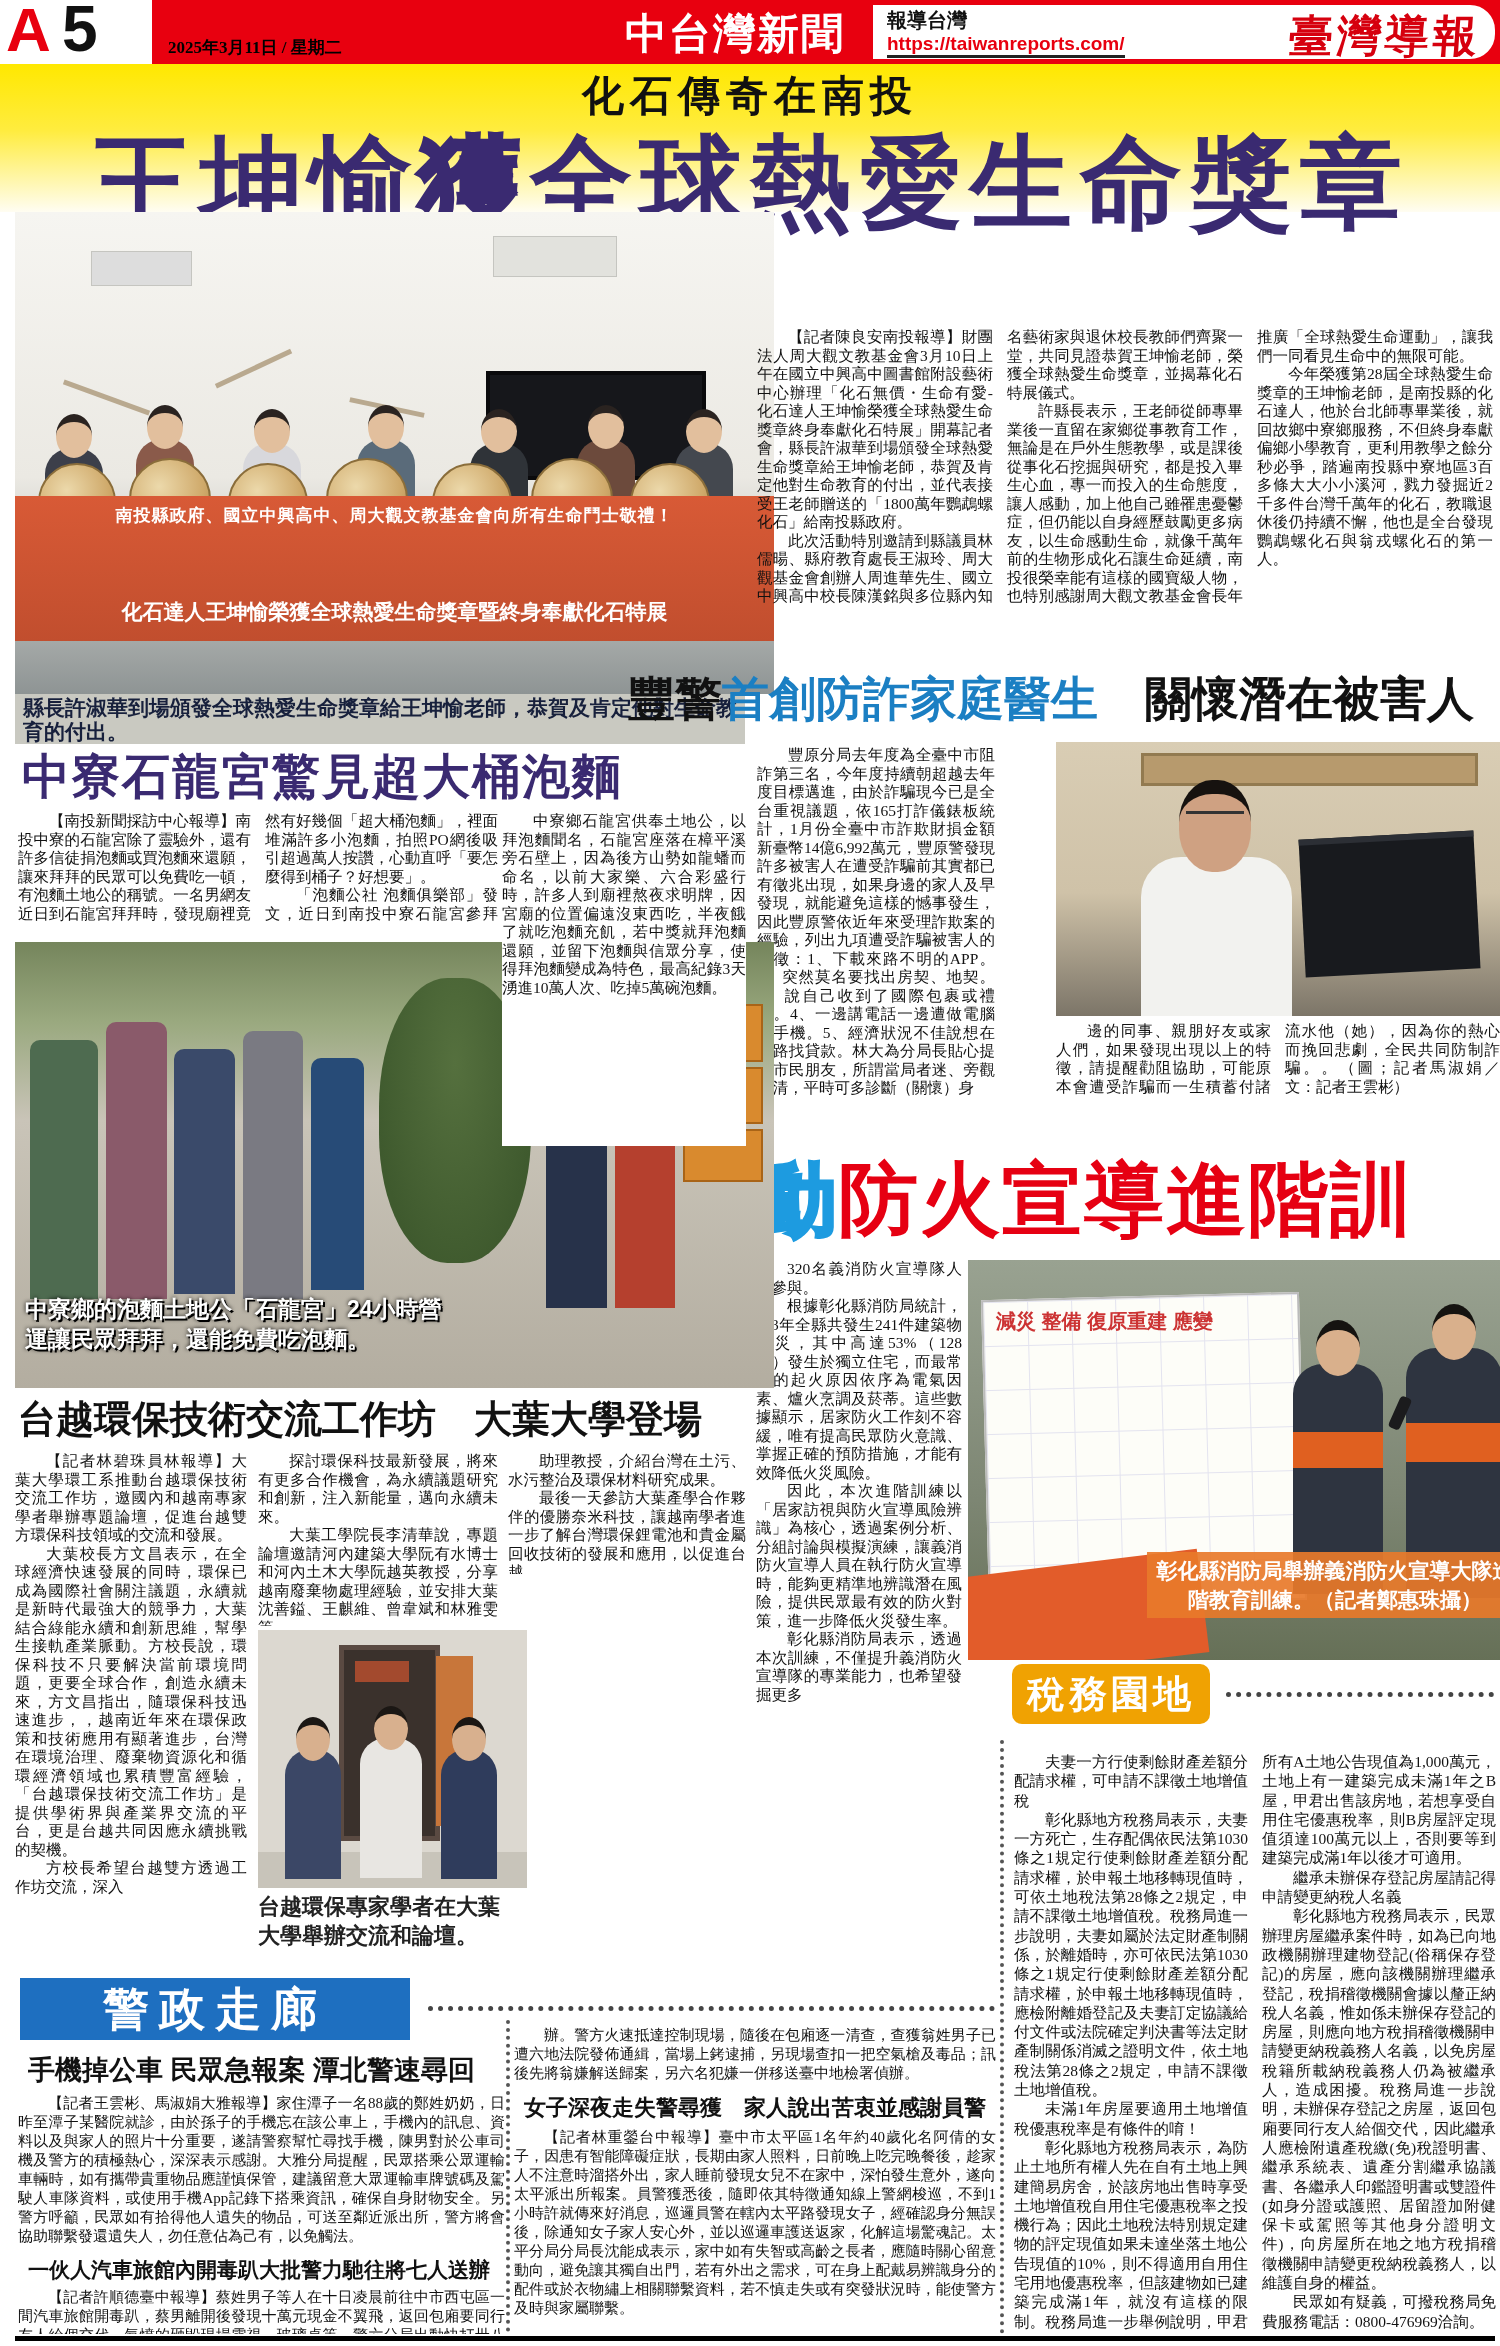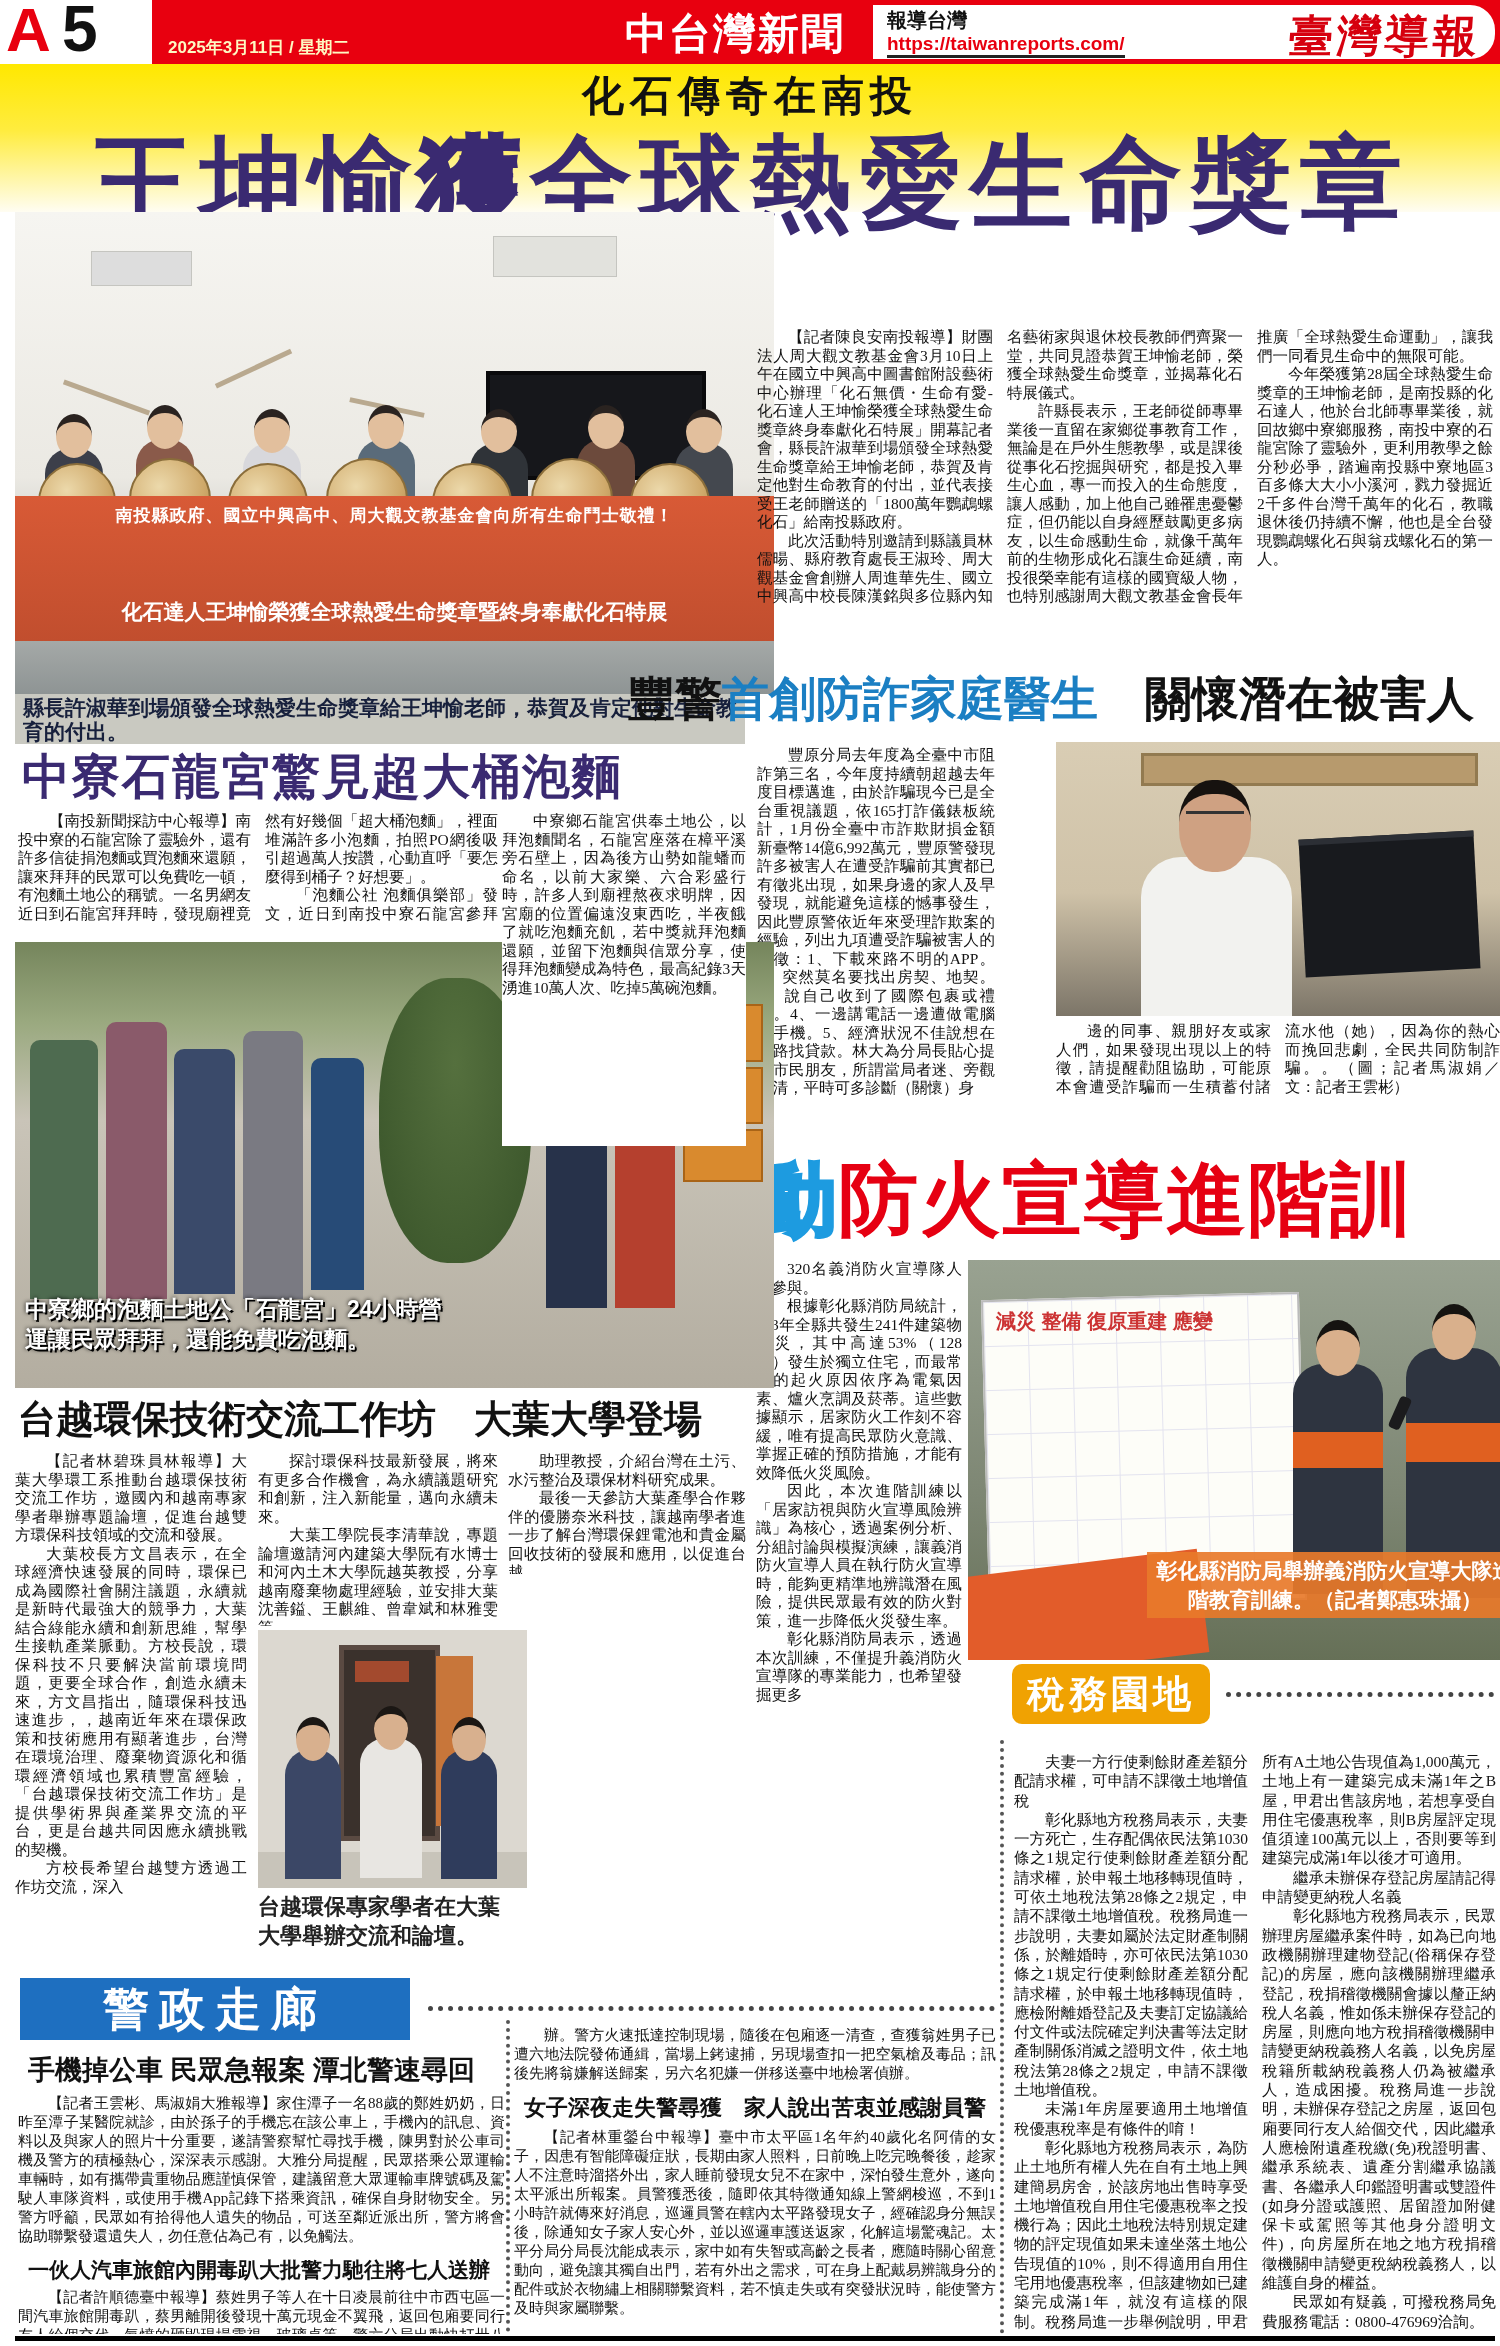--- a/index.html
+++ b/index.html
@@ -4,21 +4,21 @@
 <style>
   html,body{margin:0;padding:0;background:#888;}
   .page{position:relative;width:1500px;height:2346px;background:#fff;overflow:hidden;
         font-family:"Liberation Serif",serif;color:#111;}
   .ab{position:absolute;}
   
   .hdr{left:0;top:0;width:1500px;height:64px;background:#e8000f;}
   .hdr-pagebox{left:0;top:0;width:152px;height:64px;background:#fff;font-family:"Liberation Sans",sans-serif;}
   .hdr-a{left:6px;top:-6px;font-size:62px;font-weight:900;color:#e8000f;}
   .hdr-5{left:62px;top:-8px;font-size:64px;font-weight:900;color:#111;}
-  .hdr-date{left:168px;top:36px;color:#fef9c3;font-size:17px;font-weight:700;font-family:Liberation Sans, sans-serif;}
+  .hdr-date{left:168px;top:36px;color:#000000;font-size:17px;font-weight:700;font-family:Liberation Serif, serif;}
   .hdr-section{left:625px;top:6px;color:#fff;font-size:42px;font-weight:900;letter-spacing:2px;font-family:"Liberation Sans",sans-serif;}
   .hdr-panel{left:870px;top:2px;width:622px;height:54px;background:#fff;border:3px solid #e8000f;
              border-radius:0 28px 28px 0;}
   .hdr-slogan{left:14px;top:2px;font-size:20px;font-weight:700;font-family:"Liberation Sans",sans-serif;color:#111;}
   .hdr-url{left:14px;top:28px;font-size:19px;font-weight:700;color:#e8000f;border-bottom:3px solid #222;
            font-family:"Liberation Sans",sans-serif;}
   .hdr-logo{right:14px;top:2px;font-size:44px;font-weight:900;color:#d6000e;font-family:"DejaVu Serif",serif;
             letter-spacing:4px;transform:skewX(-4deg);}
   
   .banner{left:0;top:64px;width:1500px;height:148px;
@@ -153,21 +153,21 @@
       <div class="ab pl-b1">南投縣政府、國立中興高中、周大觀文教基金會向所有生命鬥士敬禮！</div>
       <div class="ab pl-b3">化石達人王坤愉榮獲全球熱愛生命獎章暨終身奉獻化石特展</div>
     </div>
   </div>
   <div class="ab capstrip" style="left:15px;top:694px;width:714px;height:46px;">縣長許淑華到場頒發全球熱愛生命獎章給王坤愉老師，恭賀及肯定他對生命教育的付出。</div>
 
   <div class="ab body cols3" style="left:757px;top:328px;width:736px;height:336px;">
       <p>【記者陳良安南投報導】財團法人周大觀文教基金會3月10日上午在國立中興高中圖書館附設藝術中心辦理「化石無價・生命有愛-化石達人王坤愉榮獲全球熱愛生命獎章終身奉獻化石特展」開幕記者會，縣長許淑華到場頒發全球熱愛生命獎章給王坤愉老師，恭賀及肯定他對生命教育的付出，並代表接受王老師贈送的「1800萬年鸚鵡螺化石」給南投縣政府。</p>
       <p>此次活動特別邀請到縣議員林儒暘、縣府教育處長王淑玲、周大觀基金會創辦人周進華先生、國立中興高中校長陳漢銘與多位縣內知名藝術家與退休校長教師們齊聚一堂，共同見證恭賀王坤愉老師，榮獲全球熱愛生命獎章，並揭幕化石特展儀式。</p>
       <p>許縣長表示，王老師從師專畢業後一直留在家鄉從事教育工作，無論是在戶外生態教學，或是課後從事化石挖掘與研究，都是投入畢生心血，專一而投入的生命態度，讓人感動，加上他自己雖罹患憂鬱症，但仍能以自身經歷鼓勵更多病友，以生命感動生命，就像千萬年前的生物形成化石讓生命延續，南投很榮幸能有這樣的國寶級人物，也特別感謝周大觀文教基金會長年推廣「全球熱愛生命運動」，讓我們一同看見生命中的無限可能。</p>
-      <p>今年榮獲第28屆全球熱愛生命獎章的王坤愉老師，是南投縣的化石達人，他於台北師專畢業後，就回故鄉中寮鄉服務，南投中寮的石龍宮除了靈驗外，更利用教學之餘分秒必爭，踏遍南投縣中寮地區3百多條大大小小溪河，戮力發掘近2千多件台灣千萬年的化石，教職退休後仍持續不懈，他也是全台發現鸚鵡螺化石與翁戎螺化石的第一人。</p>
+      <p>今年榮獲第28屆全球熱愛生命獎章的王坤愉老師，是南投縣的化石達人，他於台北師專畢業後，就回故鄉中寮鄉服務，不但終身奉獻偏鄉小學教育，更利用教學之餘分秒必爭，踏遍南投縣中寮地區3百多條大大小小溪河，戮力發掘近2千多件台灣千萬年的化石，教職退休後仍持續不懈，他也是全台發現鸚鵡螺化石與翁戎螺化石的第一人。</p>
     </div>
 
   <div class="ab" style="left:628px;top:664px;width:872px;height:72px;white-space:nowrap;font-family:'Liberation Sans',sans-serif;font-weight:900;font-size:47px;line-height:70px;">
     <span style="color:#111;">豐警</span><span style="color:#1b7fc3;">首創防詐家庭醫生</span><span style="color:#111;">　關懷潛在被害人</span>
   </div>
   <div class="ab body" style="left:757px;top:746px;width:238px;height:402px;">
       <p>豐原分局去年度為全臺中市阻詐第三名，今年度持續朝超越去年度目標邁進，由於詐騙現今已是全台重視議題，依165打詐儀錶板統計，1月份全臺中市詐欺財損金額新臺幣14億6,992萬元，豐原警發現許多被害人在遭受詐騙前其實都已有徵兆出現，如果身邊的家人及早發現，就能避免這樣的憾事發生，因此豐原警依近年來受理詐欺案的經驗，列出九項遭受詐騙被害人的特徵：1、下載來路不明的APP。2、突然莫名要找出房契、地契。3、說自己收到了國際包裹或禮物。4、一邊講電話一邊遭做電腦或手機。5、經濟狀況不佳說想在網路找貸款。林大為分局長貼心提醒市民朋友，所謂當局者迷、旁觀者清，平時可多診斷（關懷）身</p>
     </div>
   <div class="ab photo fp" style="left:1056px;top:742px;width:444px;height:274px;">
     <div class="ab fp-frame"></div>

